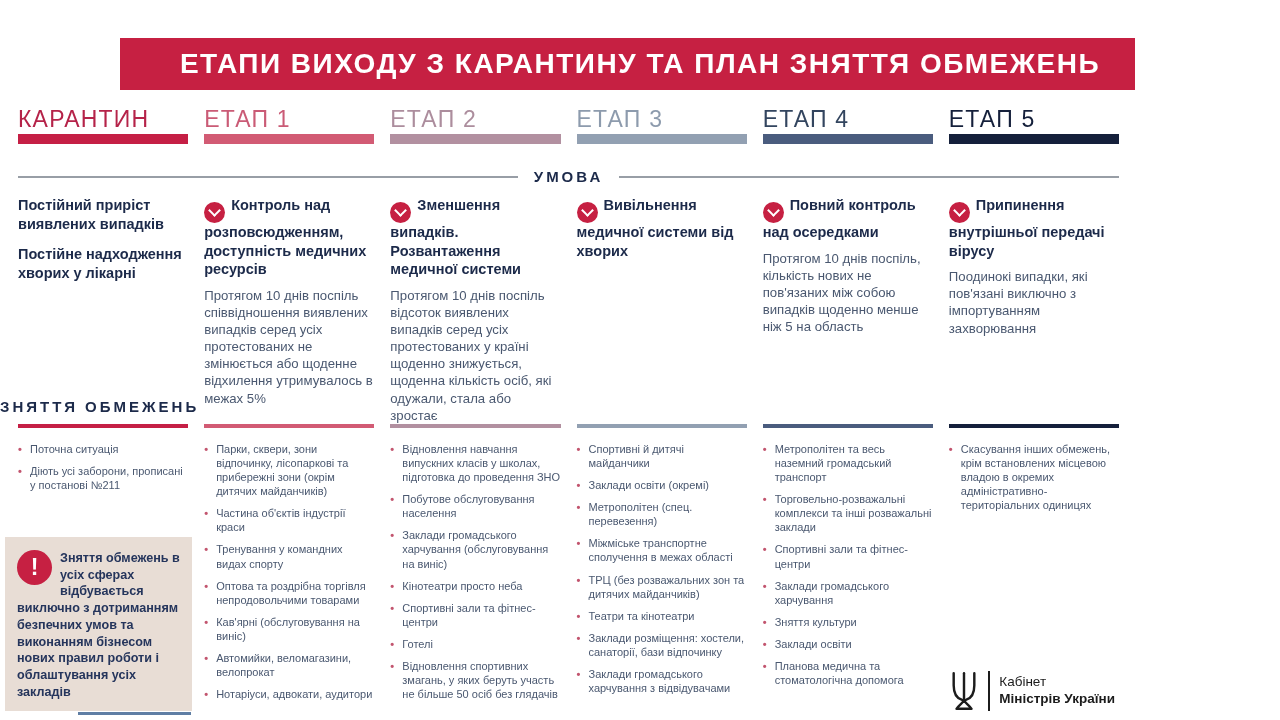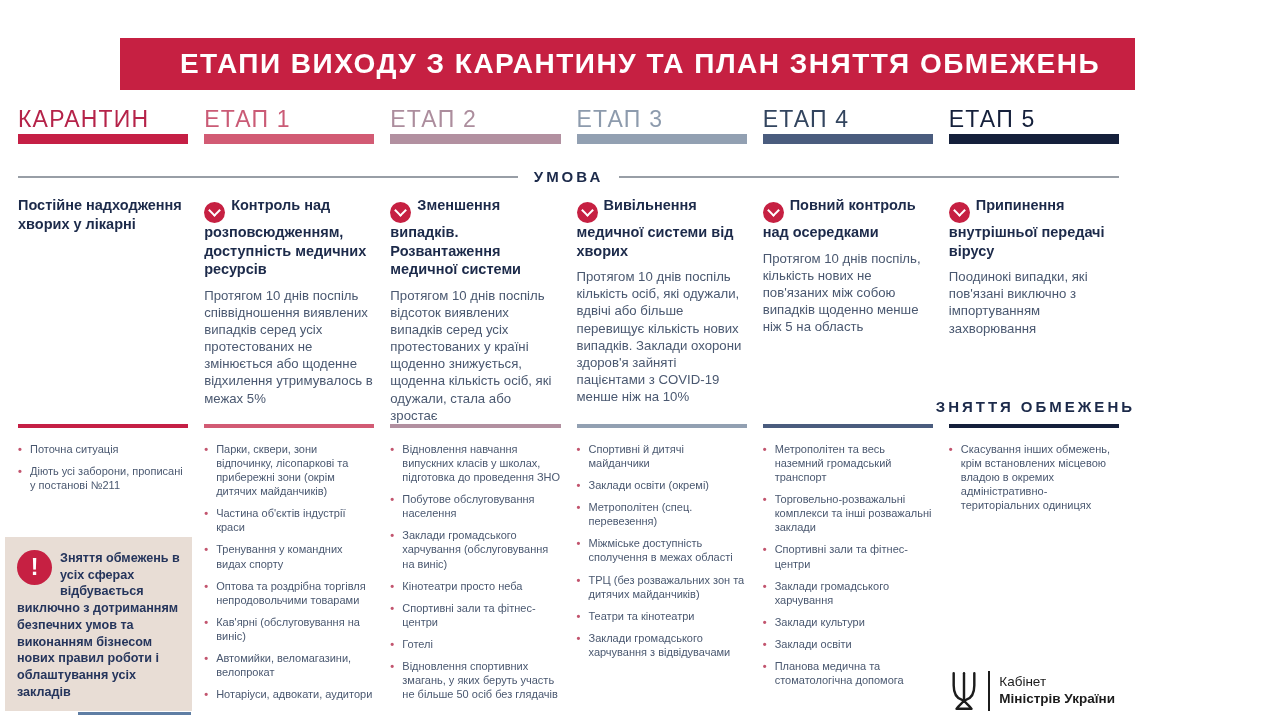--- a/index.html
+++ b/index.html
@@ -19,21 +19,21 @@
   .sect-divider .line{flex:1;height:2px;background:var(--divider);}
   .sect-label{font-weight:bold;font-size:15px;letter-spacing:3px;color:var(--heading);}
   #conditions-grid{top:196px;}
   .cond-head{font-weight:bold;color:var(--heading);font-size:14.5px;line-height:1.28;margin-bottom:8px;}
   .cond-strong{font-weight:bold;color:var(--heading);font-size:14.5px;line-height:1.28;margin-bottom:12px;}
   .cond-icon{display:inline-flex;width:21px;height:21px;border-radius:50%;background:var(--accent-red);
              align-items:center;justify-content:center;vertical-align:-5px;margin-right:6px;}
   .chev{width:7px;height:7px;border-right:2.2px solid #fff;border-bottom:2.2px solid #fff;
         transform:rotate(45deg);margin-top:-4px;}
   .cond-body{color:var(--body);font-size:13.2px;line-height:1.3;}
-  .restr-title{position:absolute;top:398px;left:0;width:100%;text-align:right;}
+  .restr-title{position:absolute;top:398px;left:0;width:100%;text-align:left;}
   #restrictions-grid{top:424px;}
   .restr-rule{height:4px;margin-bottom:14px;}
   .restr ul{list-style:none;margin:0;padding:0;}
   .restr li{position:relative;padding-left:12px;color:var(--body);font-size:11px;line-height:1.28;margin-bottom:8px;}
   .restr li::before{content:"•";position:absolute;left:0;top:0;color:var(--bullet);font-weight:bold;}
   .warning{position:absolute;left:5px;top:537px;width:187px;height:174px;background:var(--warning-bg);
            box-sizing:border-box;padding:13px 12px;color:#25355c;font-weight:bold;font-size:12.6px;line-height:1.33;}
   .warn-icon{float:left;width:35px;height:35px;border-radius:50%;background:var(--accent-red);color:#fff;
              display:flex;align-items:center;justify-content:center;font-size:23px;font-weight:bold;
              margin-right:8px;margin-bottom:3px;}
@@ -78,39 +78,39 @@
     </div>
 
   <div class="sect-divider">
     <div class="line"></div>
     <div class="sect-label">УМОВА</div>
     <div class="line"></div>
   </div>
 
   <div class="grid" id="conditions-grid">
       <div class="cond">
+        <div class="cond-strong">Постійний приріст виявлених випадків</div>
         <div class="cond-strong">Постійне надходження хворих у лікарні</div>
       </div>
       <div class="cond">
         <div class="cond-head"><span class="cond-icon">
             <span class="chev"></span>
           </span>Контроль над розповсюдженням, доступність медичних ресурсів</div>
         <div class="cond-body">Протягом 10 днів поспіль співвідношення виявлених випадків серед усіх протестованих не змінюється або щоденне відхилення утримувалось в межах 5%</div>
       </div>
       <div class="cond">
         <div class="cond-head"><span class="cond-icon">
             <span class="chev"></span>
           </span>Зменшення випадків. Розвантаження медичної системи</div>
         <div class="cond-body">Протягом 10 днів поспіль відсоток виявлених випадків серед усіх протестованих у країні щоденно знижується, щоденна кількість осіб, які одужали, стала або зростає</div>
       </div>
       <div class="cond">
         <div class="cond-head"><span class="cond-icon">
             <span class="chev"></span>
           </span>Вивільнення медичної системи від хворих</div>
-        <div class="cond-body">Протягом 10 днів поспіль кількість осіб, які одужали, вдвічі або більше перевищує кількість нових випадків. Заклади охорони здоров'я зайняті пацієнтами з COVID-19 менше ніж на 10%</div>
       </div>
       <div class="cond">
         <div class="cond-head"><span class="cond-icon">
             <span class="chev"></span>
           </span>Повний контроль над осередками</div>
         <div class="cond-body">Протягом 10 днів поспіль, кількість нових не пов'язаних між собою випадків щоденно менше ніж 5 на область</div>
       </div>
       <div class="cond">
         <div class="cond-head"><span class="cond-icon">
             <span class="chev"></span>
@@ -154,34 +154,35 @@
           <li>Готелі</li>
           <li>Відновлення спортивних змагань, у яких беруть участь не більше 50 осіб без глядачів</li>
         </ul>
       </div>
       <div class="restr">
         <div class="restr-rule" style="background: rgb(146, 160, 178);"></div>
         <ul>
           <li>Спортивні й дитячі майданчики</li>
           <li>Заклади освіти (окремі)</li>
           <li>Метрополітен (спец. перевезення)</li>
-          <li>Міжміське доступність сполучення в межах області</li>
+          <li>Міжміське транспортне сполучення в межах області</li>
           <li>ТРЦ (без розважальних зон та дитячих майданчиків)</li>
           <li>Театри та кінотеатри</li>
+          <li>Заклади розміщення: хостели, санаторії, бази відпочинку</li>
           <li>Заклади громадського харчування з відвідувачами</li>
         </ul>
       </div>
       <div class="restr">
         <div class="restr-rule" style="background: rgb(74, 92, 126);"></div>
         <ul>
           <li>Метрополітен та весь наземний громадський транспорт</li>
           <li>Торговельно-розважальні комплекси та інші розважальні заклади</li>
           <li>Спортивні зали та фітнес-центри</li>
           <li>Заклади громадського харчування</li>
-          <li>Заклади культури</li>
+          <li>Зняття культури</li>
           <li>Заклади освіти</li>
           <li>Планова медична та стоматологічна допомога</li>
         </ul>
       </div>
       <div class="restr">
         <div class="restr-rule" style="background: rgb(21, 32, 59);"></div>
         <ul>
           <li>Скасування інших обмежень, крім встановлених місцевою владою в окремих адміністративно-територіальних одиницях</li>
         </ul>
       </div>

